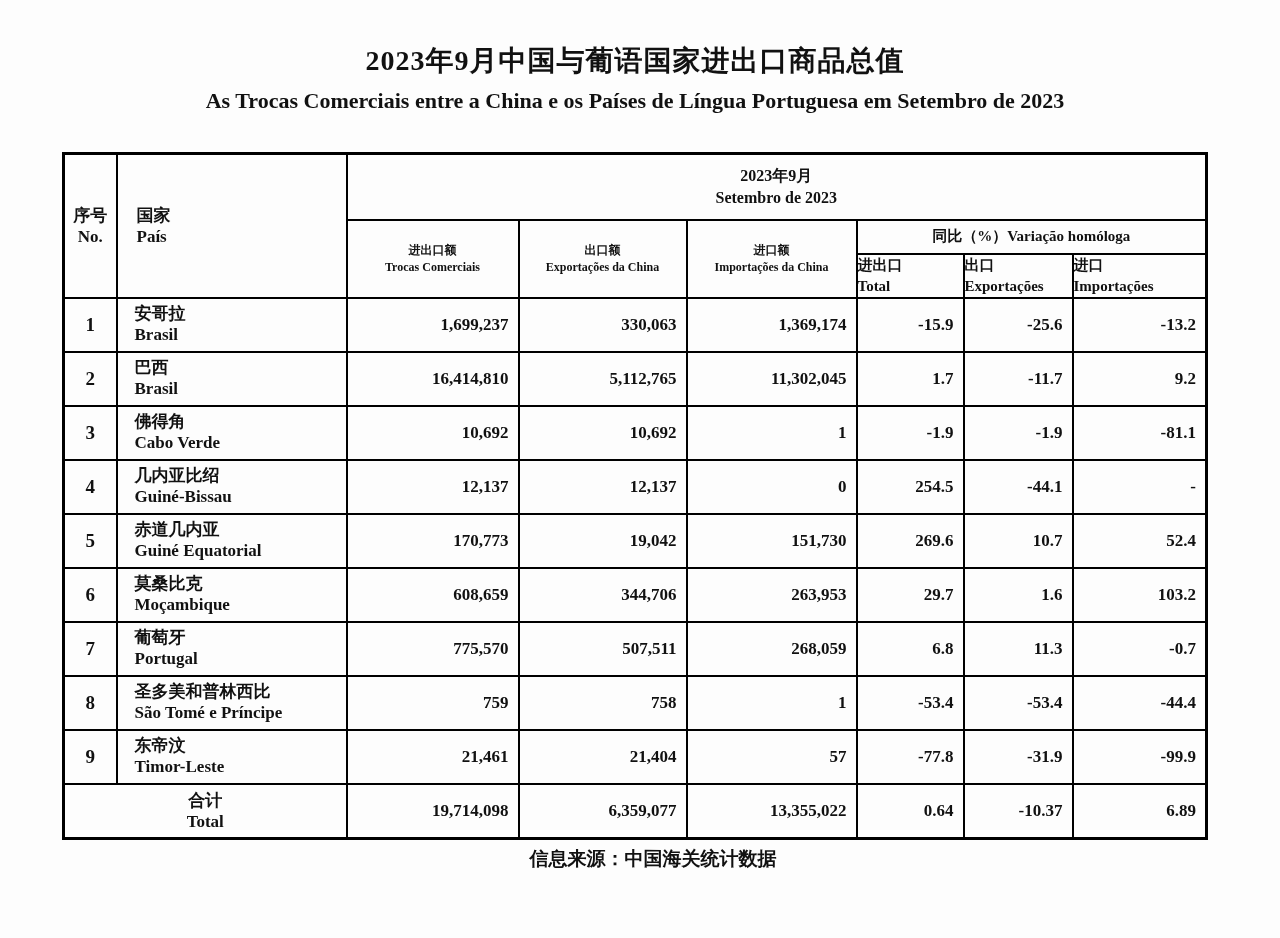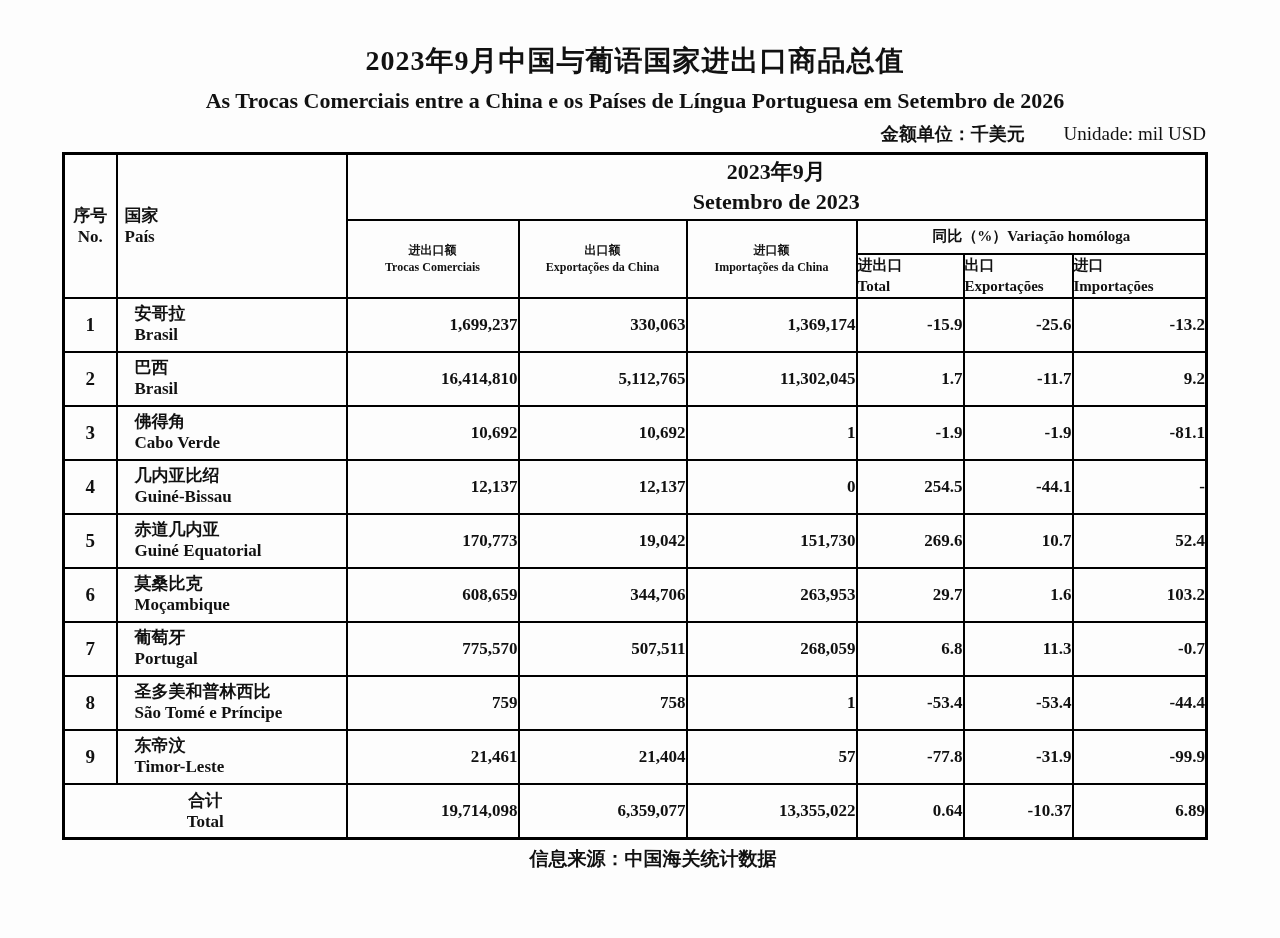--- a/index.html
+++ b/index.html
@@ -40,31 +40,31 @@
     color: #111;
     overflow: hidden;
   }
   .trade-table { border: 3px solid #000; }
 
   
   tr.hrow1 { height: 66px; }
   tr.hrow2 { height: 34px; }
   tr.hrow3 { height: 43px; }
   th.h-corner { vertical-align: middle; text-align: center; font-size: 17px; line-height: 1.25; }
-  th.h-country { vertical-align: middle; text-align: left; padding-left: 7px; font-size: 17px; line-height: 1.25; }
-  th.h-period { text-align: center; vertical-align: middle; font-size: 22px; line-height: 1.35; }
+  th.h-country { vertical-align: middle; text-align: left; padding-left: 19px; font-size: 17px; line-height: 1.25; }
+  th.h-period { text-align: center; vertical-align: middle; font-size: 16px; line-height: 1.35; }
   th.h-col { text-align: center; vertical-align: middle; font-size: 12px; line-height: 1.35; }
   th.h-yoy { text-align: center; vertical-align: middle; font-size: 15px; }
   th.h-sub { text-align: left; vertical-align: middle; font-size: 15px; line-height: 1.4; }
 
   
   tbody.rows tr { height: 54px; }
   td.c-no { text-align: center; vertical-align: middle; font-size: 19px; }
   td.c-country { text-align: left; vertical-align: middle; padding-left: 17px; font-size: 17px; line-height: 1.22; }
-  td.c-num { text-align: right; vertical-align: middle; font-size: 17px; margin-left: 28px; }
+  td.c-num { text-align: right; vertical-align: middle; padding-right: 9px; font-size: 17px; margin-left: 28px; }
 
   tr.total-row { height: 55px; }
   td.c-total-label { text-align: center; vertical-align: middle; font-size: 17px; line-height: 1.25; }
 
   .source-zh {
     position: absolute; top: 846px; left: 0; width: 1270px;
     text-align: center; font-size: 19px; font-weight: bold;
     font-family: "Liberation Sans", "DejaVu Sans", sans-serif;
     padding-left: 36px;
   }
@@ -72,26 +72,22 @@
     position: absolute; top: 878px; left: 0; width: 1270px;
     text-align: center; font-size: 18px; font-weight: bold;
   }
 </style>
 </head>
 <body>
 
 <div class="page">
 
   <div class="title-zh">2023年9月中国与葡语国家进出口商品总值</div>
-  <div class="title-pt">As Trocas Comerciais entre a China e os Países de Língua Portuguesa em Setembro de 2026</div>
-
-  <div class="unit-line">
-    <span class="zh">金额单位：千美元</span>
-    <span class="pt">Unidade:  mil USD</span>
-  </div>
+  <div class="title-pt">As Trocas Comerciais entre a China e os Países de Língua Portuguesa em Setembro de 2023</div>
+
 
   <table class="trade-table">
     <colgroup>
       <col style="width:53px">
       <col style="width:230px">
       <col style="width:172px">
       <col style="width:168px">
       <col style="width:170px">
       <col style="width:107px">
       <col style="width:109px">

